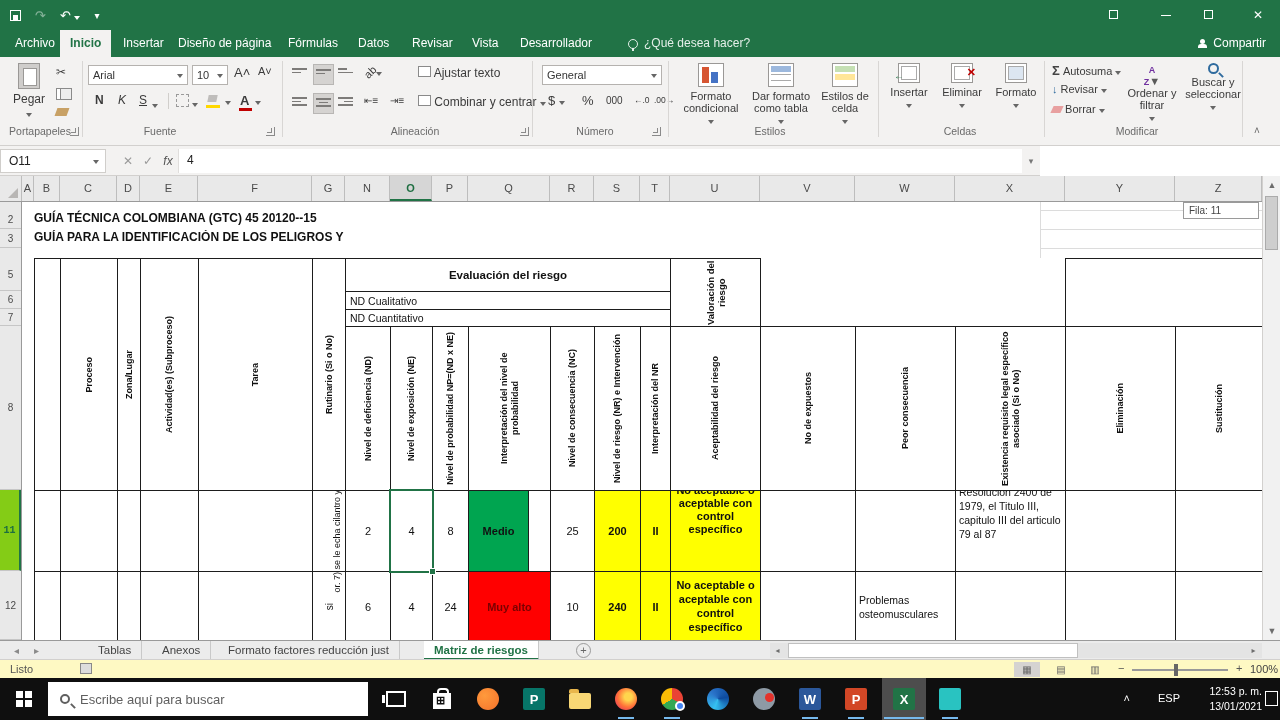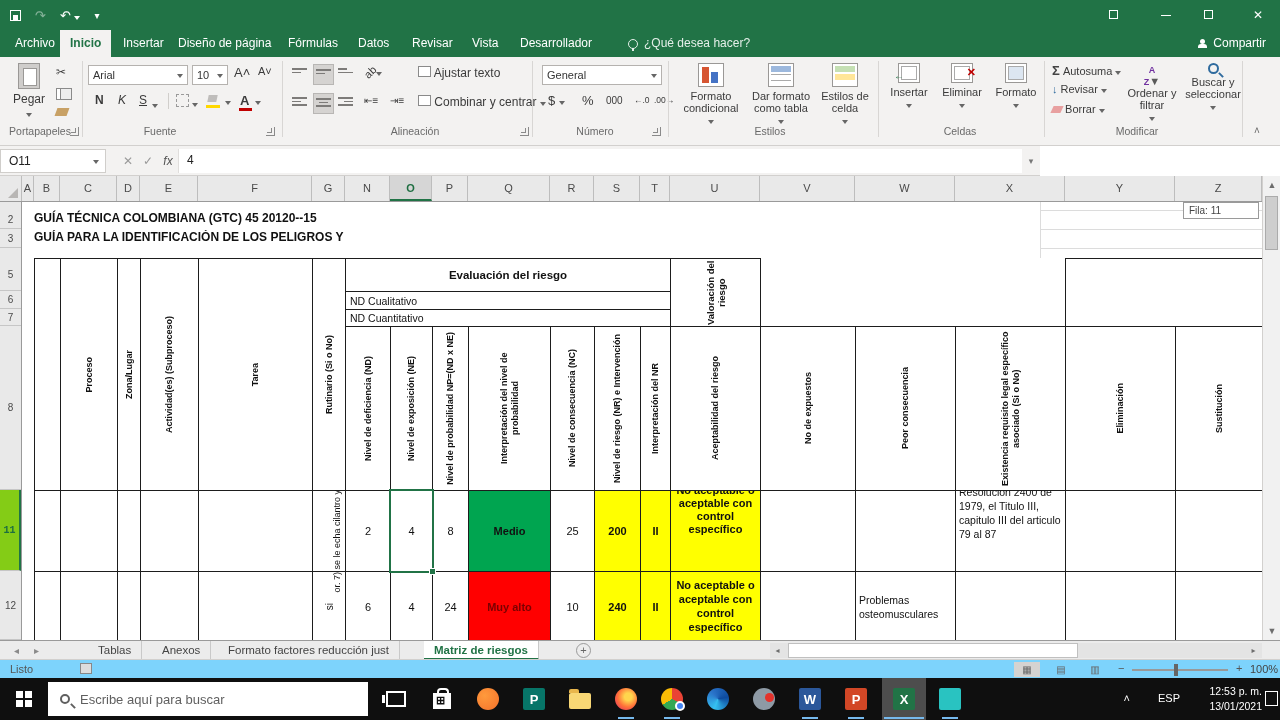--- a/index.html
+++ b/index.html
@@ -90,21 +90,21 @@
   #vthumb { position:absolute; left:2px; top:20px; width:13px; height:54px; background:#cecece; border:1px solid #ababab; }
   
   #tabbar { position:absolute; left:0; top:640px; width:1280px; height:19px; background:#ececec; border-top:1px solid #9a9a9a; font-size:11.5px; }
   .navarr { position:absolute; top:0; height:19px; line-height:19px; color:#8a8a8a; font-size:10px; }
   .stab { position:absolute; top:0; height:19px; line-height:18px; padding:0 10px; color:#444; border-right:1px solid #c9c9c9; }
   .stab.active { background:#fff; color:#217346; font-weight:bold; border-bottom:2px solid #217346; }
   #addsheet { position:absolute; left:576px; top:2px; width:15px; height:15px; border:1px solid #9a9a9a; border-radius:50%; color:#666; font-size:11px; line-height:13px; text-align:center; }
   #hscroll-track { position:absolute; left:770px; top:2px; width:492px; height:15px; background:#e4e4e4; }
   #hthumb { position:absolute; left:18px; top:0; width:290px; height:15px; background:#fff; border:1px solid #c0c0c0; }
   
-  #statusbar { position:absolute; left:0; top:659px; width:1280px; height:19px; background:#7dd3fc; border-top:1px solid #d2d0ce; font-size:11px; color:#555; }
+  #statusbar { position:absolute; left:0; top:659px; width:1280px; height:19px; background:#fef9c3; border-top:1px solid #d2d0ce; font-size:11px; color:#555; }
   .viewbtn { position:absolute; top:2px; width:26px; height:15px; text-align:center; color:#666; font-size:10px; line-height:15px; }
   .viewbtn.sel { background:#d5d3d1; }
   #zoomtrack { position:absolute; left:1132px; top:9px; width:96px; height:2px; background:#999; }
   #zoomthumb { position:absolute; left:1174px; top:4px; width:4px; height:12px; background:#666; }
   
   #taskbar { position:absolute; left:0; top:678px; width:1280px; height:42px; background:#0f0f0f; color:#fff; }
   #winlogo { position:absolute; left:16px; top:13px; width:16px; height:16px; display:grid; grid-template-columns:7px 7px; grid-template-rows:7px 7px; gap:2px; }
   #winlogo i { background:#fff; }
   #tsearch { position:absolute; left:48px; top:4px; width:320px; height:34px; background:#fff; display:flex; align-items:center; gap:10px; padding-left:12px; color:#5f5f5f; font-size:13px; }
   .smag { display:inline-block; width:10px; height:10px; border:2px solid #5f5f5f; border-radius:50%; position:relative; }
@@ -398,21 +398,21 @@
 
   <div class="tcell" style="left:34px;top:288px;width:27px;height:82px"></div>
   <div class="tcell" style="left:60px;top:288px;width:58px;height:82px"></div>
   <div class="tcell" style="left:117px;top:288px;width:24px;height:82px"></div>
   <div class="tcell" style="left:140px;top:288px;width:59px;height:82px"></div>
   <div class="tcell" style="left:198px;top:288px;width:115px;height:82px"></div>
   <div class="tcell" style="left:312px;top:288px;width:34px;height:82px"></div>
   <div class="tcell" style="left:345px;top:288px;width:46px;height:82px">2</div>
   <div class="tcell" style="left:390px;top:288px;width:43px;height:82px">4</div>
   <div class="tcell" style="left:432px;top:288px;width:37px;height:82px">8</div>
-  <div class="tcell bgG bold" style="left:468px;top:288px;width:83px;height:82px">Medio</div>
+  <div class="tcell bgG bold" style="left:468px;top:288px;width:61px;height:82px">Medio</div>
   <div class="tcell" style="left:550px;top:288px;width:45px;height:82px">25</div>
   <div class="tcell bgY bold" style="left:594px;top:288px;width:47px;height:82px">200</div>
   <div class="tcell bgY bold" style="left:640px;top:288px;width:31px;height:82px">II</div>
   <div class="tcell bgY bold" style="left:670px;top:288px;width:91px;height:82px;align-items:flex-start">
       <span style="margin-top:-7px;text-align:center;line-height:13px">No aceptable o aceptable con control específico</span>
     </div>
   <div class="tcell" style="left:760px;top:288px;width:96px;height:82px"></div>
   <div class="tcell" style="left:855px;top:288px;width:101px;height:82px"></div>
   <div class="tcell" style="left:955px;top:288px;width:111px;height:82px;align-items:flex-start;justify-content:flex-start">
       <span style="margin-top:-6px;padding:0 3px;font-size:10.5px;line-height:14px">Resolución 2400 de 1979, el Titulo III, capitulo III del articulo 79 al 87</span>

